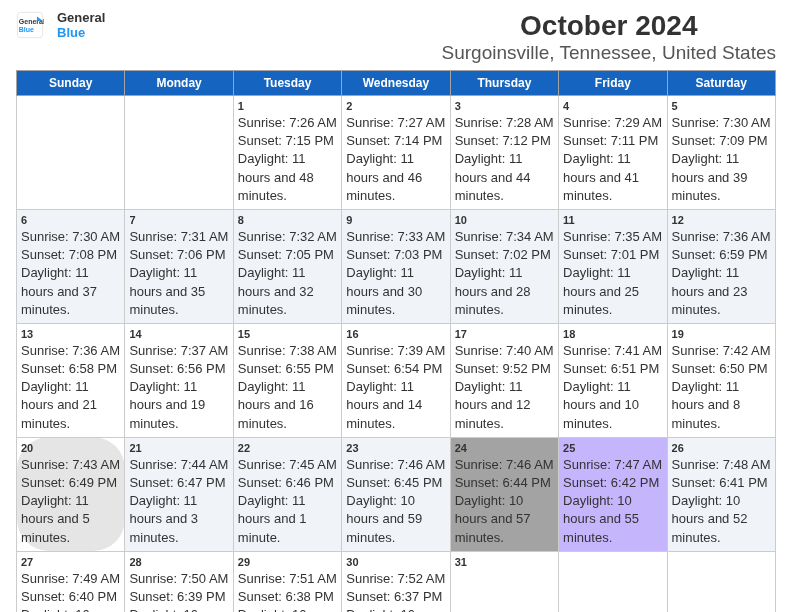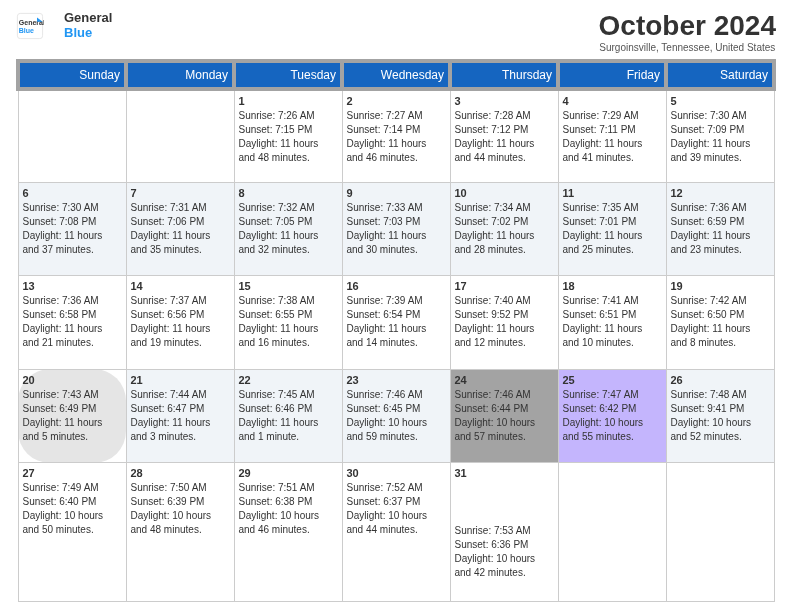--- a/index.html
+++ b/index.html
@@ -18,75 +18,75 @@
       flex-direction: column;
     }
     .header {
       display: flex;
       align-items: flex-start;
       justify-content: space-between;
       margin-bottom: 6px;
     }
     .logo {
       display: flex;
-      align-items: flex-end;
-      gap: 20px;
+      align-items: center;
+      gap: 13px;
     }
     .logo-icon {
       width: 28px;
       height: 28px;
     }
     .title-block {
       text-align: center;
     }
     .main-title {
       font-size: 28px;
       font-weight: bold;
       color: #333;
     }
     .subtitle {
-      font-size: 10px;
+      font-size: 19px;
       color: #555;
     }
     .calendar {
       flex: 1;
       border: 1px solid #ccc;
       border-collapse: collapse;
       width: 100%;
       table-layout: fixed;
     }
     .calendar th {
       background-color: #1565C0;
       color: #fff;
       font-size: 12px;
-      font-weight: normal;
+      font-weight: bold;
       padding: 5px 4px;
-      text-align: right;
-      border: 4px solid #a3a3a3;
+      text-align: center;
+      border: 1px solid #a3a3a3;
     }
     .calendar td {
       vertical-align: top;
       padding: 4px 4px;
       border: 1px solid #ccc;
       font-size: 9.5px;
       color: #333;
       background: #fff;
       height: 82px;
     }
     .calendar tr:nth-child(even) td {
       background: #f5f5f5;
     }
     .day-num {
       font-size: 11px;
       font-weight: bold;
       display: block;
       margin-bottom: 2px;
     }
     .day-info {
-      font-size: 10px;
+      font-size: 13px;
       line-height: 1.4;
       color: #333;
     }
     .empty-cell {
       background: #fff !important;
     }
   </style>
 </head>
 <body>
 
@@ -278,21 +278,21 @@
           </td>
           <td style="background: #c4b5fd;">
             <span class="day-num">25</span>
             <div class="day-info" style="white-space: pre-line;">Sunrise: 7:47 AM
 Sunset: 6:42 PM
 Daylight: 10 hours and 55 minutes.</div>
           </td>
           <td style="background: rgb(240, 244, 248);">
             <span class="day-num">26</span>
             <div class="day-info" style="white-space: pre-line;">Sunrise: 7:48 AM
-Sunset: 9:41 PM
+Sunset: 6:41 PM
 Daylight: 10 hours and 52 minutes.</div>
           </td>
         </tr>
         <tr>
           <td>
             <span class="day-num">27</span>
             <div class="day-info" style="white-space: pre-line;">Sunrise: 7:49 AM
 Sunset: 6:40 PM
 Daylight: 10 hours and 50 minutes.</div>
           </td>

